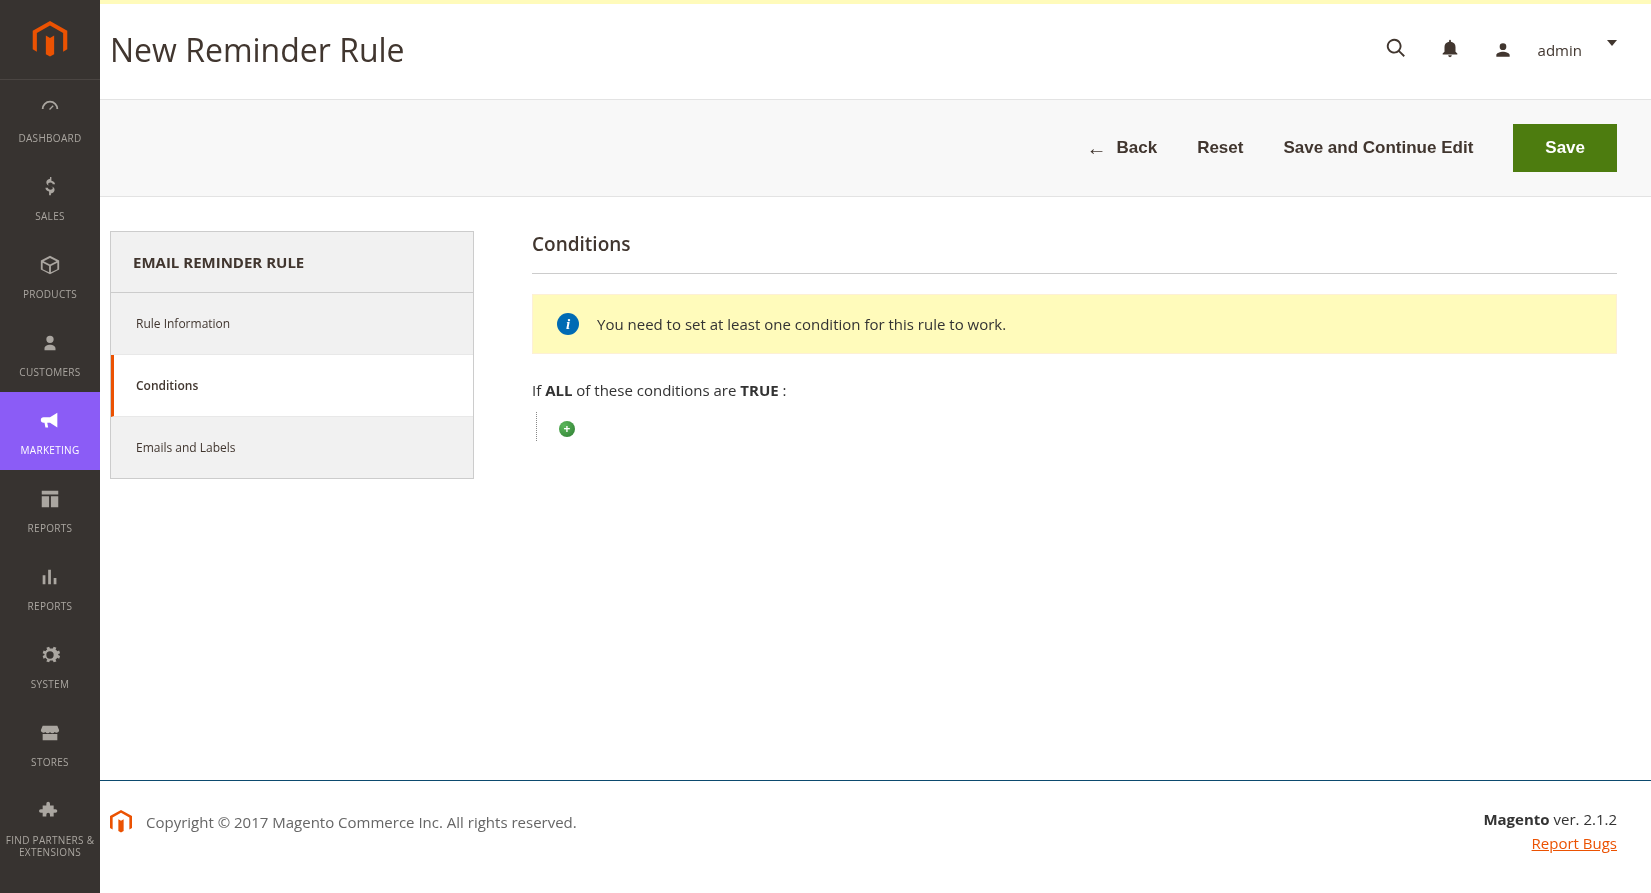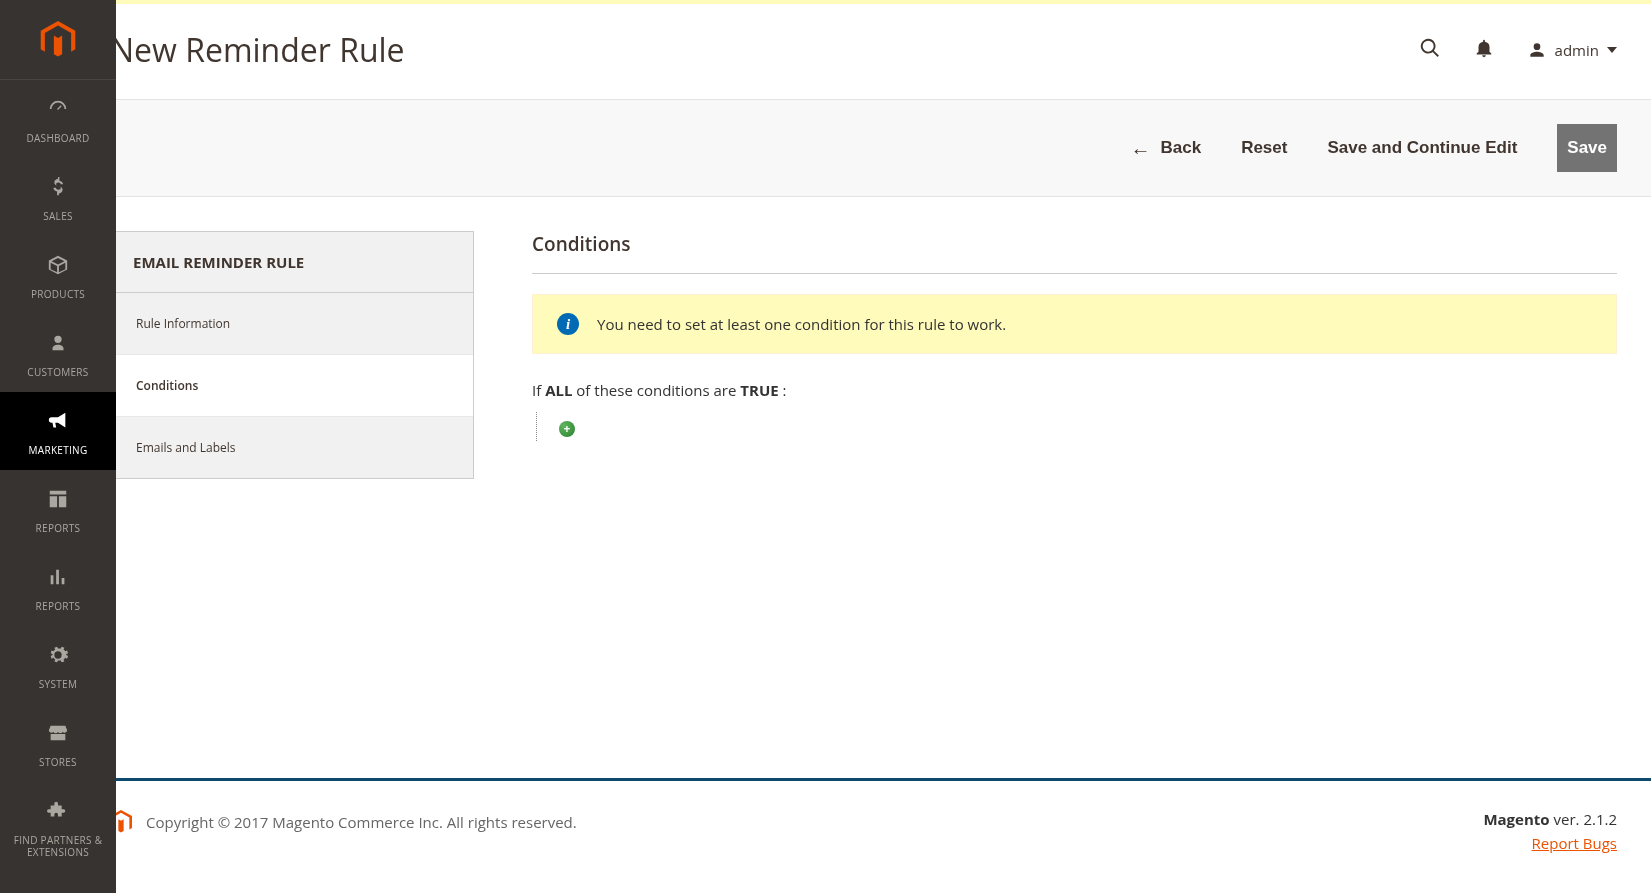--- a/index.html
+++ b/index.html
@@ -5,21 +5,21 @@
     * { box-sizing: border-box; margin: 0; padding: 0; }
     body {
       font-family: 'Open Sans', 'Helvetica Neue', Arial, sans-serif;
       background: #fff;
       color: #41362f;
       font-size: 14px;
     }
     .sidebar {
       position: fixed;
       left: 0; top: 0; bottom: 0;
-      width: 116px;
+      width: 100px;
       background: #373330;
       display: flex;
       flex-direction: column;
       align-items: stretch;
       overflow-y: auto;
     }
     .sidebar-logo {
       display: flex;
       align-items: center;
       justify-content: center;
@@ -31,21 +31,21 @@
       display: flex;
       flex-direction: column;
       align-items: center;
       justify-content: center;
       padding: 16px 4px 14px;
       color: #aaa6a0;
       cursor: pointer;
       text-align: center;
     }
     .sidebar-item.active {
-      background: #000000;
+      background: #8b5cf6;
       color: #fff;
     }
     .sidebar-item .icon { font-size: 22px; margin-bottom: 6px; }
     .sidebar-item .icon svg { width: 26px; height: 22px; fill: currentColor; }
     .sidebar-item-label {
       font-size: 10px;
       letter-spacing: 0.03em;
       line-height: 1.2;
     }
     .main {
@@ -71,22 +71,21 @@
     }
     .header-tools {
       display: flex;
       align-items: center;
       gap: 32px;
     }
     .header-tool { cursor: pointer; color: #41362f; }
     .header-tool svg { width: 22px; height: 22px; fill: currentColor; }
     .admin-account {
       display: flex;
-      align-items: center;
-      gap: 8px;
+      gap: 25px;
       cursor: pointer;
       color: #41362f;
     }
     .admin-account svg { width: 20px; height: 20px; fill: currentColor; }
     .admin-label { font-size: 15px; }
     .caret-down {
       width: 0; height: 0;
       border-left: 5px solid transparent;
       border-right: 5px solid transparent;
       border-top: 6px solid #41362f;
@@ -110,24 +109,24 @@
       cursor: pointer;
       display: inline-flex;
       align-items: center;
       gap: 10px;
     }
     .action-link .arrow {
       font-size: 20px;
       line-height: 1;
     }
     .save-btn {
-      background: #737373;
+      background: #4d7c0f;
       color: #fff;
       border: none;
-      padding: 14px 10px;
+      padding: 14px 32px;
       font-size: 17px;
       font-weight: 600;
       cursor: pointer;
     }
     .content-wrap {
       display: flex;
       padding: 34px;
       gap: 58px;
       flex: 1;
       align-items: flex-start;
@@ -213,21 +212,21 @@
       display: inline-flex;
       align-items: center;
       justify-content: center;
       color: #fff;
       font-size: 12px;
       font-weight: 700;
       cursor: pointer;
       line-height: 1;
     }
     .footer {
-      border-top: 3px solid #0c4a6e;
+      border-top: 1px solid #0c4a6e;
       padding: 28px 34px 40px;
       display: flex;
       justify-content: space-between;
       align-items: flex-start;
       font-size: 15px;
       color: #666;
     }
     .footer-left {
       display: flex;
       align-items: center;

